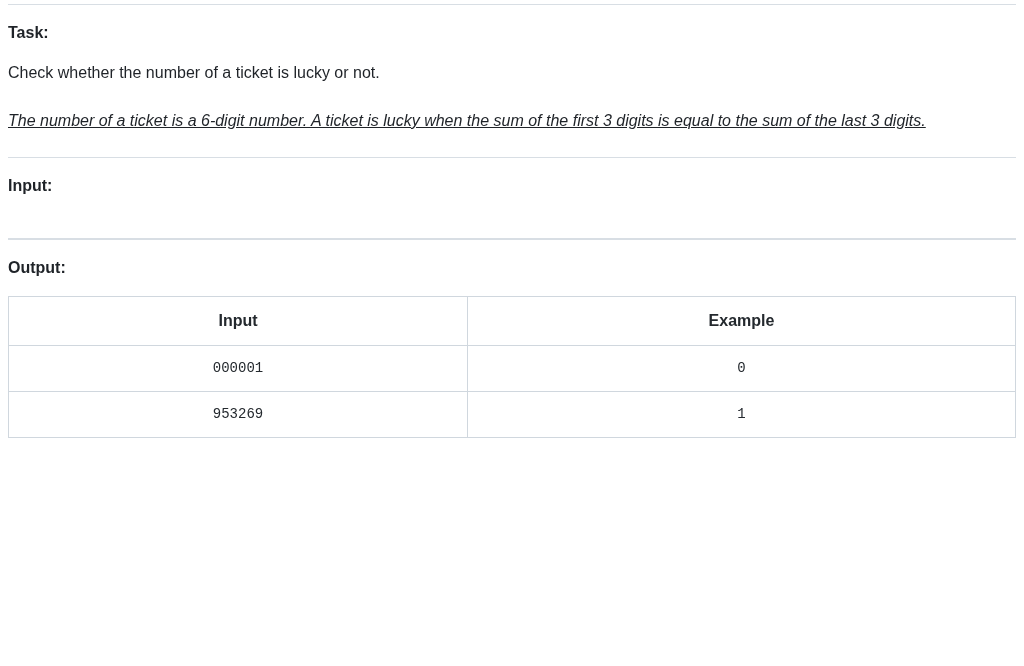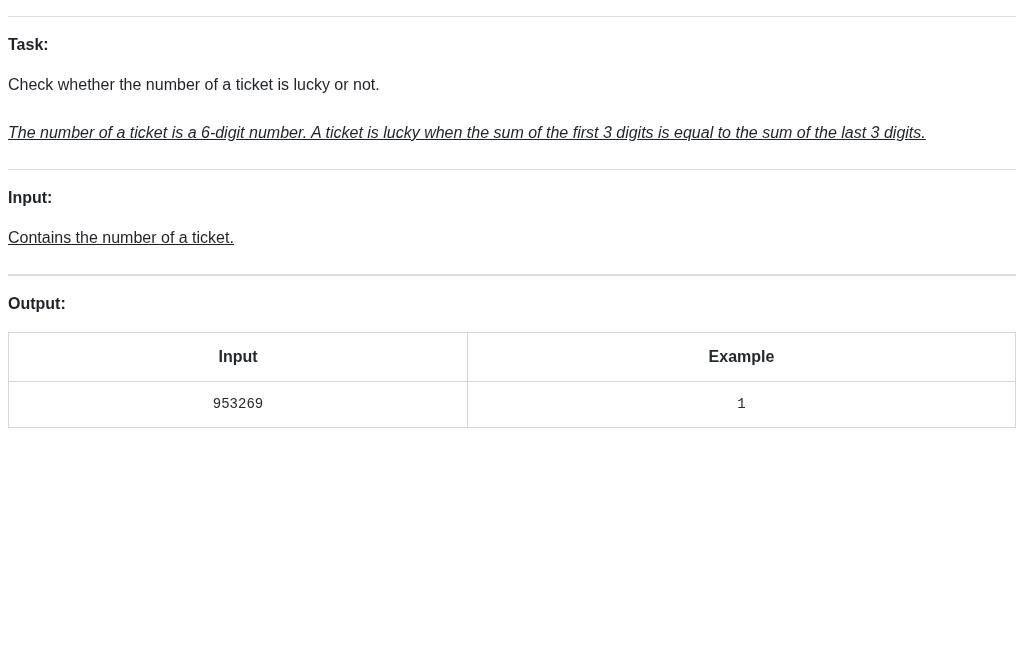--- a/index.html
+++ b/index.html
@@ -10,21 +10,21 @@
     body {
       font-family: -apple-system, BlinkMacSystemFont, "Segoe UI", Helvetica, Arial, sans-serif;
       font-size: 16px;
       line-height: 1.5;
       color: #24292e;
       background: #ffffff;
       padding: 0;
       width: 1024px;
     }
     .content {
-      padding: 16px 8px;
+      padding: 4px 8px;
     }
     hr {
       height: 1px;
       border: none;
       background-color: #d8dee4;
       margin: 0;
     }
     .section {
       padding: 16px 0 24px 0;
     }
@@ -76,39 +76,42 @@
   <div class="section">
     <p class="section-label">Task:</p>
     <p class="section-text">Check whether the number of a ticket is lucky or not.</p>
     <p class="section-text italic">The number of a ticket is a 6-digit number. A ticket is lucky when the sum of the first 3 digits is equal to the sum of the last 3 digits.</p>
   </div>
 
   <hr>
 
   <div class="section">
     <p class="section-label">Input:</p>
-    <p class="section-text">Contains the number of a ticket.</p>
   </div>
 
   <hr>
 
 
   <hr>
 
   <div class="section">
     <p class="section-label">Output:</p>
     <table>
       <thead>
         <tr>
           <th>Input</th>
           <th>Example</th>
         </tr>
       </thead>
       <tbody>
         <tr>
+          <td class="mono">000001</td>
+          <td class="mono">0</td>
+        </tr>
+        <tr>
           <td class="mono">953269</td>
           <td class="mono">1</td>
         </tr>
       </tbody>
     </table>
   </div>
 
 </div>
 
 </body></html>

